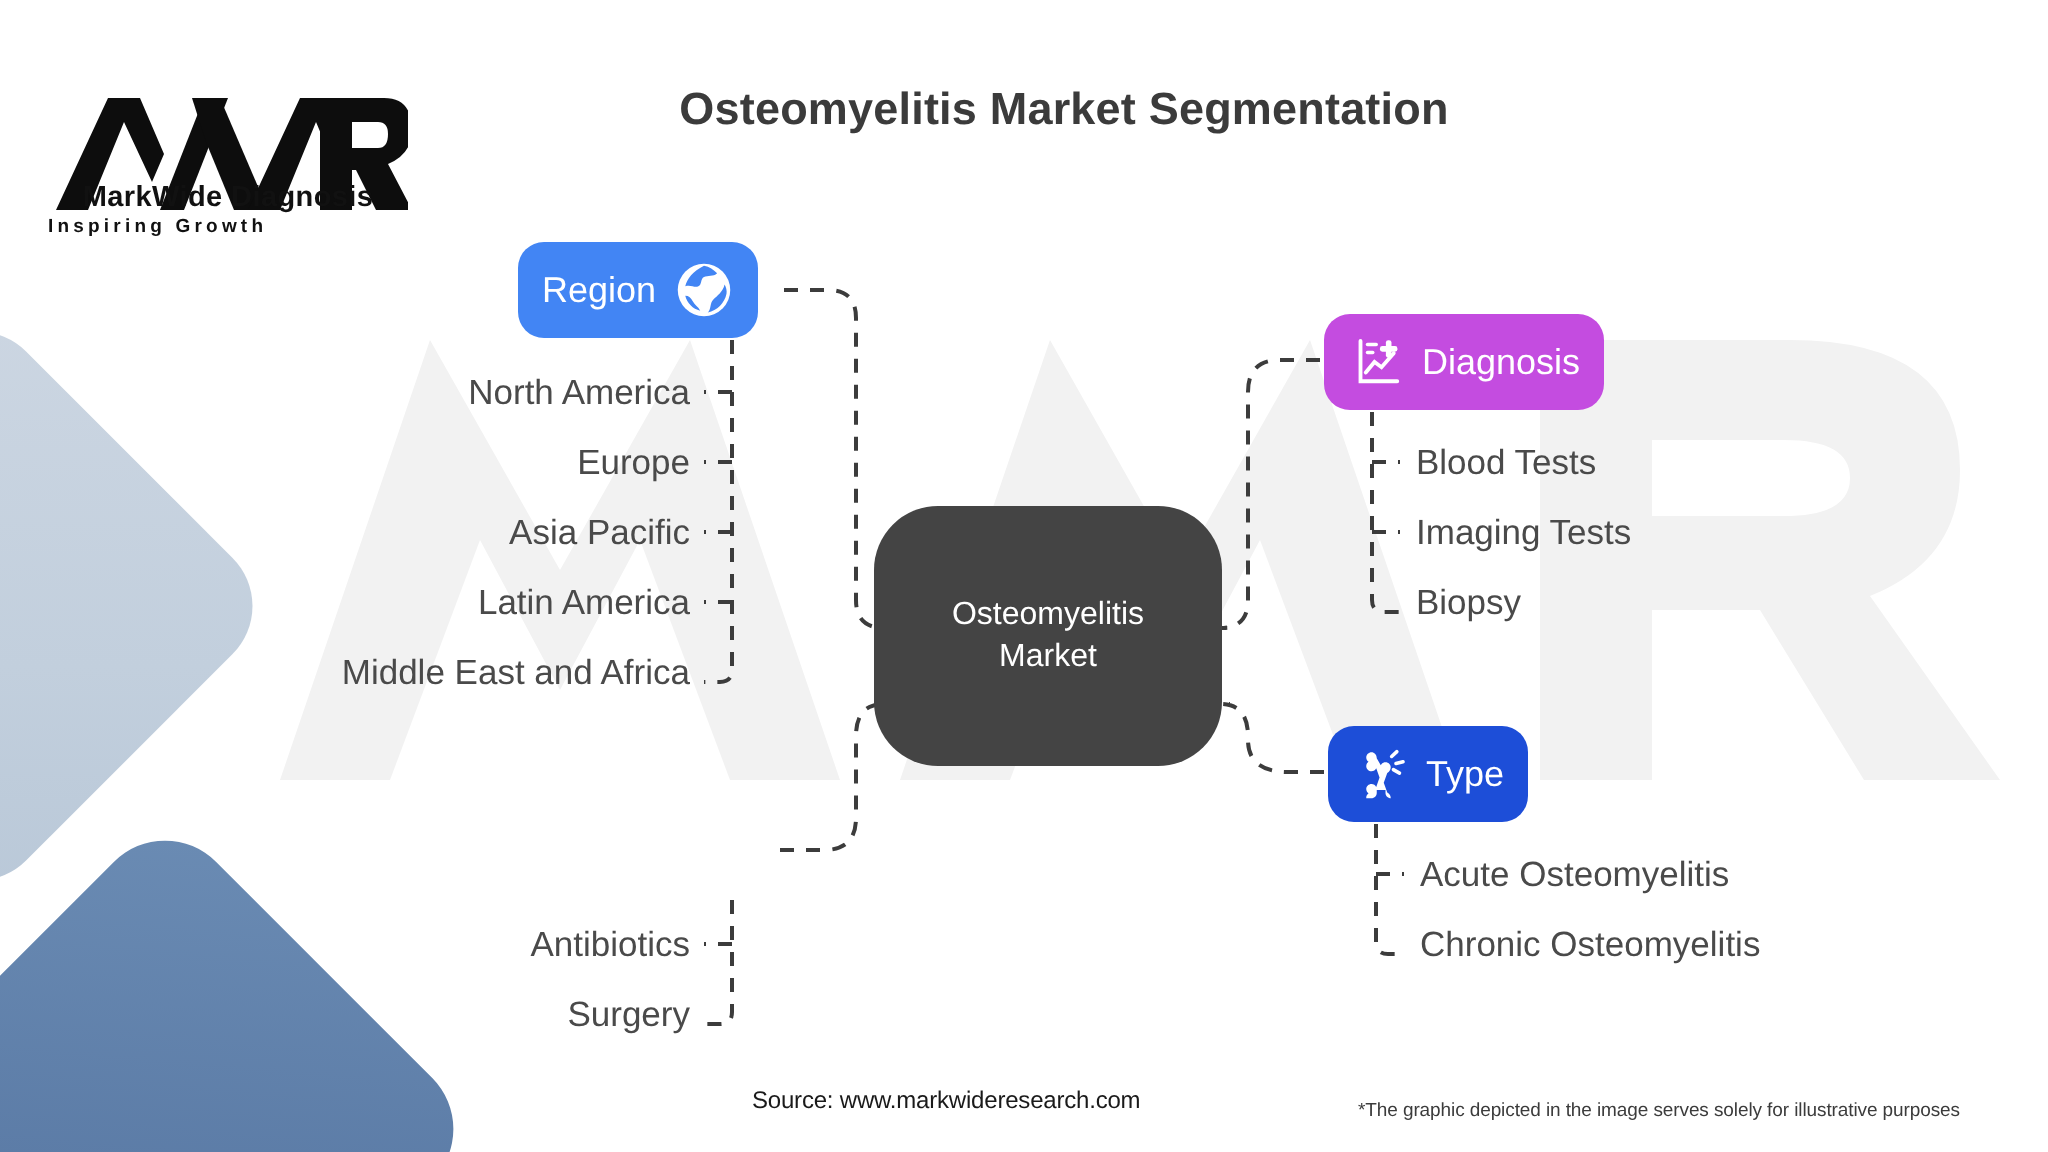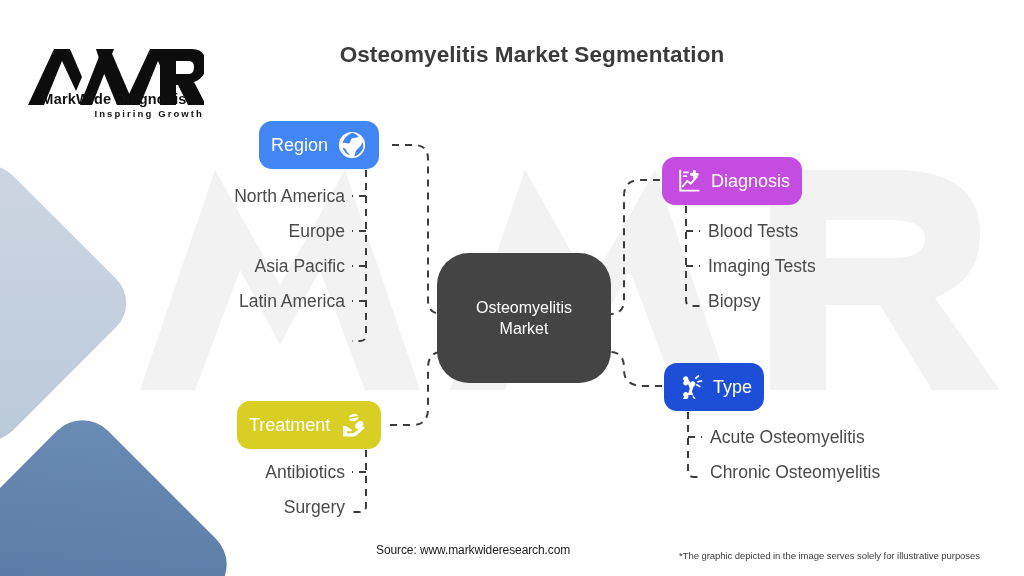--- a/index.html
+++ b/index.html
@@ -67,21 +67,21 @@
     font-size: 14.5px;
     font-weight: bold;
     color: #111111;
     letter-spacing: 0.2px;
   }
   .logo-sub2 {
     position: absolute;
     left: 24px;
     top: 108px;
     width: 180px;
-    text-align: right;
+    text-align: left;
     font-size: 9.5px;
     font-weight: bold;
     color: #111111;
     letter-spacing: 2.1px;
   }
 
   
   .title {
     position: absolute;
     left: 232px;
@@ -258,20 +258,21 @@
         <path d="M27 13 C26 17 23 19 21 21 C19 23 20 26 18 28 C23 27 27 23 28 18 C28.3 16.3 27.8 14.5 27 13 Z" fill="#4285F4"></path>
         <path d="M6 19 C7 23 10 26 14 27 C13 25 11 24 10 22 C9 20 8 19 6 19 Z" fill="#4285F4"></path>
       </svg>
     </span>
   </div>
 
   <div class="leaf right-align" style="left:110px; top:186px; width:235px;">North America</div>
   <div class="leaf right-align" style="left:110px; top:221px; width:235px;">Europe</div>
   <div class="leaf right-align" style="left:110px; top:256px; width:235px;">Asia Pacific</div>
   <div class="leaf right-align" style="left:110px; top:291px; width:235px;">Latin America</div>
+  <div class="leaf right-align" style="left:110px; top:326px; width:235px;">Middle East and Africa</div>
 
   <div class="badge icon-left" id="badge-diagnosis" style="background:#C44CE0;">
     <span class="badge-icon">
       <svg viewBox="0 0 32 32" width="28" height="28">
         <g stroke="#ffffff" stroke-width="2.2" fill="none" stroke-linecap="round">
           <path d="M6 4 L6 27 L27 27"></path>
           <path d="M9 22 L14 16 L18 19 L25 11"></path>
         </g>
         <g fill="#ffffff">
           <rect x="9" y="5" width="7" height="2" rx="1"></rect>
@@ -301,33 +302,20 @@
           <path d="M18 4 L18.5 1.5" opacity="0"></path>
         </g>
       </svg>
     </span>
     <span class="badge-label">Type</span>
   </div>
 
   <div class="leaf" style="left:710px; top:427px;">Acute Osteomyelitis</div>
   <div class="leaf" style="left:710px; top:462px;">Chronic Osteomyelitis</div>
 
-  <div class="badge icon-right" id="badge-treatment" style="background:#D9CE23;">
-    <span class="badge-label">Treatment</span>
-    <span class="badge-icon">
-      <svg viewBox="0 0 32 32" width="28" height="28">
-        <g fill="#ffffff">
-          <ellipse cx="15.5" cy="7.5" rx="5.6" ry="4.2" transform="rotate(-12 15.5 7.5)"></ellipse>
-          <rect x="9.5" y="6.4" width="12" height="1.8" rx="0.9" transform="rotate(-12 15.5 7.3)" fill="#D9CE23"></rect>
-          <ellipse cx="22" cy="16" rx="5.4" ry="3.9" transform="rotate(-40 22 16)"></ellipse>
-          <path d="M3.5 17 C3.5 17 5.5 16.3 7.2 17.4 L12.8 20.8 C13.8 21.4 13.6 22.9 12.5 23.2 L8 23.2 L8 25.4 L13.6 25.4 C15 25.4 16.3 24.9 17.4 24 L24.5 18.6 C25.8 17.6 27.7 18 28.4 19.4 L19.4 27.4 C18.1 28.5 16.4 29.1 14.7 29.1 L3.5 29.1 Z"></path>
-        </g>
-      </svg>
-    </span>
-  </div>
 
   <div class="leaf right-align" style="left:110px; top:462px; width:235px;">Antibiotics</div>
   <div class="leaf right-align" style="left:110px; top:497px; width:235px;">Surgery</div>
 
   <div class="source">Source: www.markwideresearch.com</div>
   <div class="disclaimer">*The graphic depicted in the image serves solely for illustrative purposes</div>
 
 </div>
 
 </body></html>

